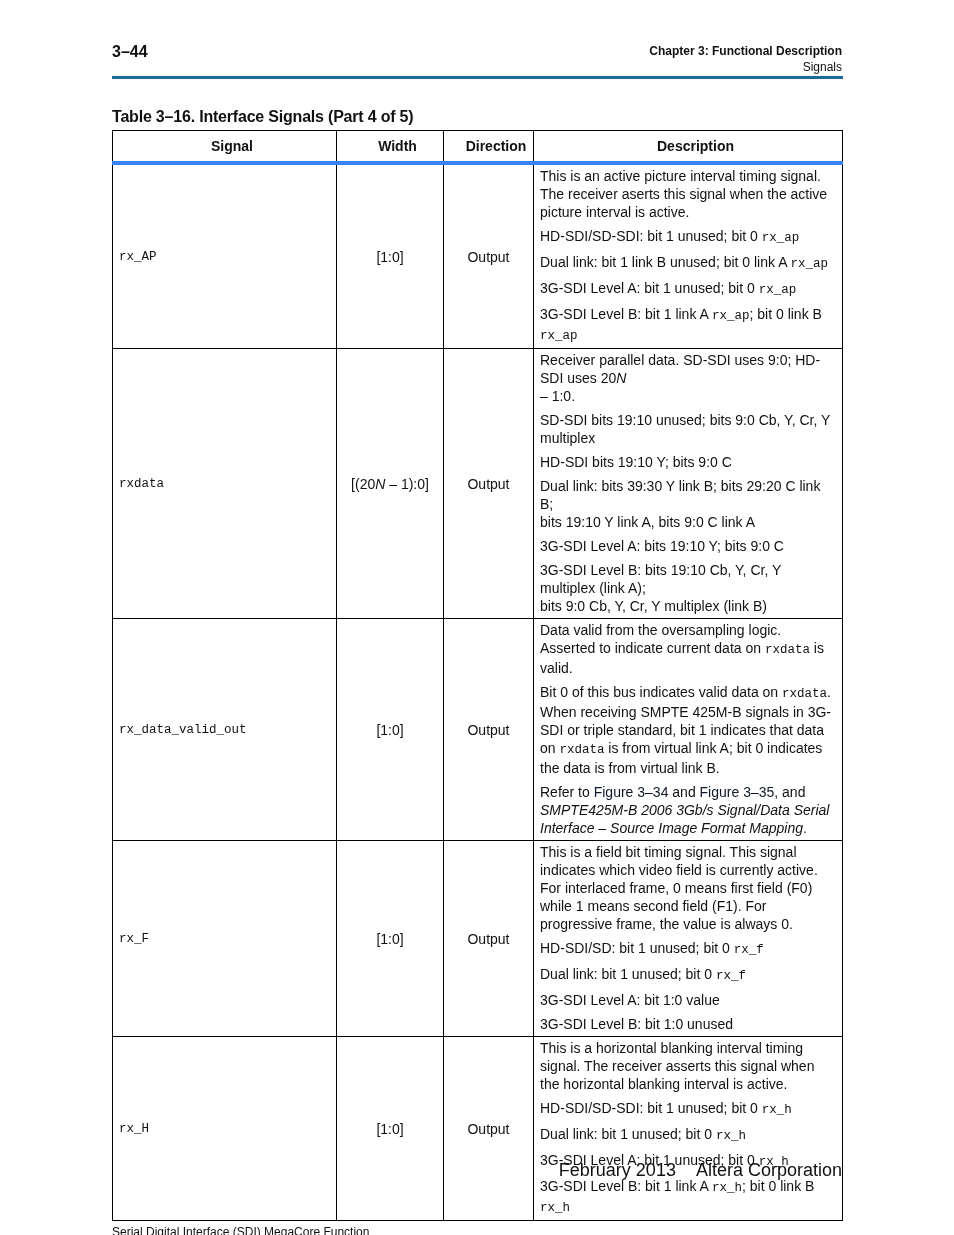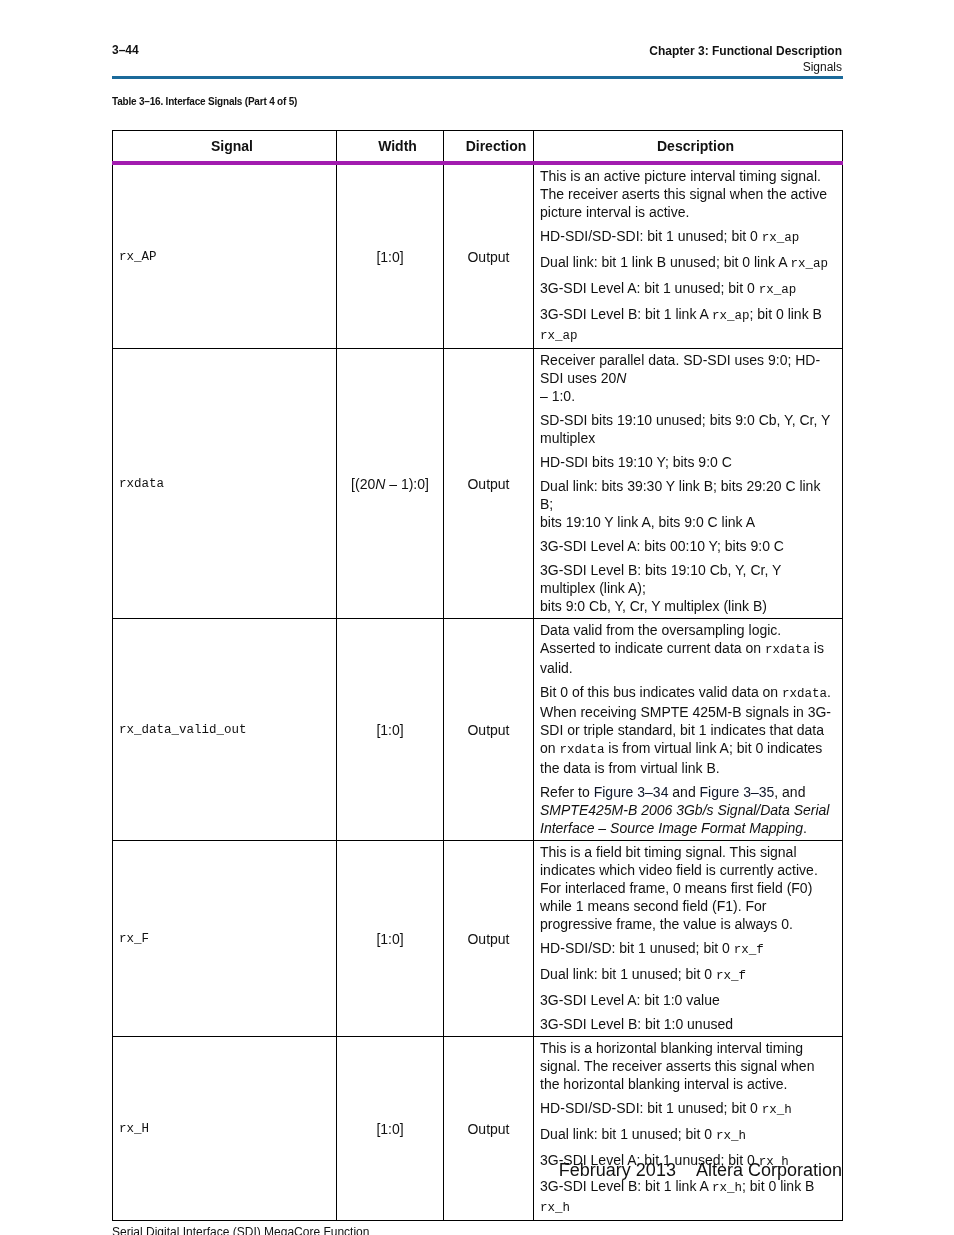--- a/index.html
+++ b/index.html
@@ -1,24 +1,24 @@
 <!DOCTYPE html>
 <html><head>
 <meta charset="utf-8">
 <style>
   html, body { margin:0; padding:0; background:#ffffff; }
   body { width:954px; height:1235px; position:relative; font-family:"Liberation Sans", sans-serif; color:#111; }
-  .hdr-left { position:absolute; left:112px; top:43px; font-size:12px; font-weight:bold; font-family:"Liberation Sans", sans-serif; }
+  .hdr-left { position:absolute; left:112px; top:43px; font-size:16px; font-weight:bold; font-family:"Liberation Sans", sans-serif; }
   .hdr-right { position:absolute; right:112px; top:43px; text-align:right; font-size:12px; line-height:16px; }
   .hdr-right .chap { font-weight:bold; }
   .rule { position:absolute; left:112px; width:731px; top:76px; height:3px; background:#1b6a9a; }
-  .caption { position:absolute; left:112px; top:96px; font-size:10px; font-weight:bold; letter-spacing:-0.2px; }
+  .caption { position:absolute; left:112px; top:108px; font-size:16px; font-weight:bold; letter-spacing:-0.2px; }
   table { position:absolute; left:112px; top:130px; width:731px; border-collapse:collapse; font-size:14px; }
   th, td { border:1px solid #000; }
-  th { font-weight:bold; height:28px; font-size:14px; border-bottom:4px solid #a21caf;padding-left:16px; }
+  th { font-weight:bold; height:28px; font-size:14px; border-bottom:4px solid #3b82f6;padding-left:16px; }
   td { vertical-align:middle; }
   td.sig { font-family:"Liberation Mono", monospace; font-size:12.5px; padding-left:6px; width:206px; }
   td.wid { text-align:center; width:89px; }
   td.dir { text-align:center; width:72px; }
   td.desc { padding:2px 8px 3px 6px; line-height:18px; }
   td.desc p { margin:0 0 6px 0; }
   td.desc p:last-child { margin-bottom:0; }
   code { font-family:"Liberation Mono", monospace; font-size:12.5px; }
   .link { color:#0f172a; }
   .ft-left { position:absolute; left:112px; top:1224px; font-size:12px; line-height:16px; }
@@ -62,21 +62,21 @@
 
     <tr style="height:199px">
       <td class="sig">rxdata</td>
       <td class="wid"><span>[(20</span><i>N</i><span> – 1):0]</span></td>
       <td class="dir">Output</td>
       <td class="desc">
         <p><span>Receiver parallel data. SD-SDI uses 9:0; HD-SDI uses 20</span><i>N</i><br><span> – 1:0.</span></p>
         <p>SD-SDI bits 19:10 unused; bits 9:0 Cb, Y, Cr, Y multiplex</p>
         <p>HD-SDI bits 19:10 Y; bits 9:0 C</p>
         <p><span>Dual link: bits 39:30 Y link B; bits 29:20 C link B;</span><br><span>bits 19:10 Y link A, bits 9:0 C link A</span></p>
-        <p>3G-SDI Level A: bits 00:10 Y; bits 9:0 C</p>
+        <p>3G-SDI Level A: bits 19:10 Y; bits 9:0 C</p>
         <p><span>3G-SDI Level B: bits 19:10 Cb, Y, Cr, Y multiplex (link A);</span><br><span>bits 9:0 Cb, Y, Cr, Y multiplex (link B)</span></p>
       </td>
     </tr>
 
     <tr style="height:180px">
       <td class="sig">rx_data_valid_out</td>
       <td class="wid">[1:0]</td>
       <td class="dir">Output</td>
       <td class="desc">
         <p><span>Data valid from the oversampling logic. Asserted to indicate current data on </span><code>rxdata</code><span> is valid.</span></p>

